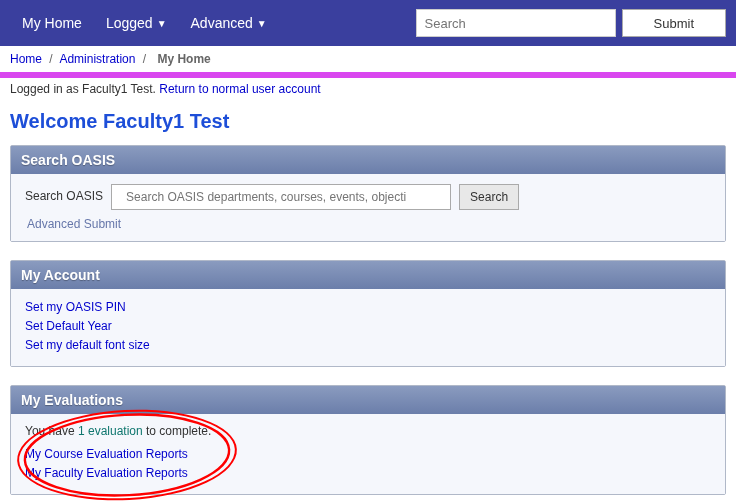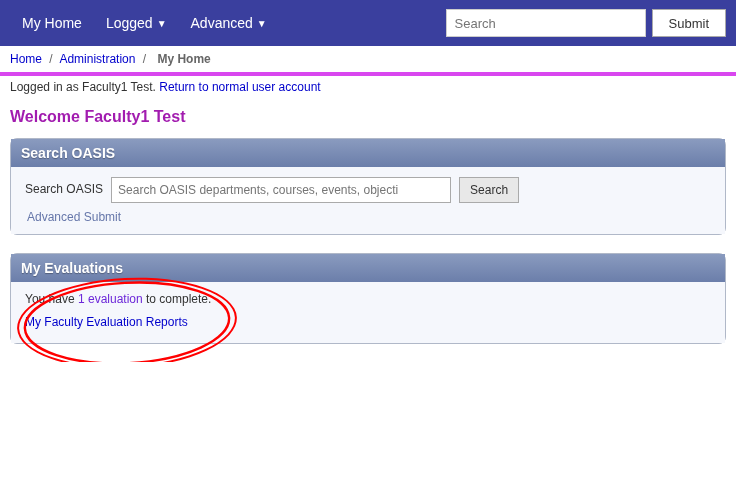--- a/index.html
+++ b/index.html
@@ -35,63 +35,63 @@
     .nav-search-input {
       width: 200px;
       height: 28px;
       padding: 0 8px;
       border: 1px solid #ccc;
       font-size: 13px;
       color: #999;
     }
     .nav-submit-btn {
       height: 28px;
-      padding: 0 16px;
+      padding: 0 31px;
       background: #fff;
       border: 1px solid #aaa;
       font-size: 13px;
       cursor: pointer;
       color: #333;
     }
 
     
     .breadcrumb {
       padding: 6px 10px;
       font-size: 12px;
-      border-bottom: 4px solid #d946ef;
+      border-bottom: 6px solid #d946ef;
     }
     .breadcrumb a { color: #00c; text-decoration: none; }
     .breadcrumb span { margin: 0 4px; color: #666; }
     .breadcrumb .current { font-weight: bold; }
 
     
     .logged-in-notice {
       padding: 4px 18px 6px 10px;
       font-size: 12px;
       color: #333;
     }
     .logged-in-notice a { color: #00c; text-decoration: none; }
 
     
     .welcome-heading {
       padding: 8px 10px 12px 10px;
-      font-size: 16px;
+      font-size: 20px;
       font-weight: bold;
-      color: #a21caf;
+      color: #1d4ed8;
     }
 
     
     .content-area {
       padding: 0 10px;
     }
 
     .section {
       border: 1px solid #b0b8c8;
       margin-bottom: 18px;
-      border-radius: 7px;
+      border-radius: 2px;
     }
 
     .section-header {
       background: linear-gradient(to bottom, #8a9bbf, #6b7eaa);
       padding: 6px 10px;
       font-size: 14px;
       font-weight: bold;
       color: #fff;
       text-shadow: 0 1px 1px rgba(0,0,0,0.3);
     }
@@ -110,21 +110,21 @@
     }
     .search-oasis-label {
       font-size: 12px;
       color: #333;
       min-width: 50px;
       line-height: 1.3;
     }
     .search-oasis-input {
       width: 340px;
       height: 26px;
-      padding: 0 6px;
+      padding: 0 14px;
       border: 1px solid #aaa;
       font-size: 12px;
       color: #999;
     }
     .search-btn {
       height: 26px;
       padding: 0 10px;
       background: #e8e8e8;
       border: 1px solid #aaa;
       font-size: 12px;
@@ -150,21 +150,21 @@
       color: #00c;
       text-decoration: none;
     }
 
     
     .eval-text {
       font-size: 12px;
       margin-bottom: 8px;
       color: #333;
     }
-    .eval-text a { color: #6d28d9; text-decoration: none; }
+    .eval-text a { color: #0f766e; text-decoration: none; }
     .eval-links {
       list-style: none;
     }
     .eval-links li {
       margin-bottom: 4px;
     }
     .eval-links li a {
       font-size: 12px;
       color: #00c;
       text-decoration: none;
@@ -233,33 +233,52 @@
         <span class="search-oasis-label">Search OASIS</span>
         <input class="search-oasis-input" type="text" placeholder="Search OASIS departments, courses, events, objecti" style="">
         <button class="search-btn">
           <span>Search</span>
         </button>
       </div>
       <a href="#" class="advanced-options-link">Advanced Submit</a>
     </div>
   </div>
 
+  <div class="section">
+    <div class="section-header">My Account</div>
+    <div class="section-body">
+      <ul class="account-links">
+        <li>
+          <a href="#">Set my OASIS PIN</a>
+        </li>
+        <li>
+          <a href="#">Set Default Year</a>
+        </li>
+        <li>
+          <a href="#">Set my default font size</a>
+        </li>
+      </ul>
+    </div>
+  </div>
 
   <div class="section">
     <div class="section-header">My Evaluations</div>
     <div class="section-body">
       <div class="oval-annotation">
         <svg class="red-oval" viewBox="0 0 220 90" xmlns="http://www.w3.org/2000/svg">
           <ellipse cx="110" cy="45" rx="107" ry="42" fill="none" stroke="red" stroke-width="2.5"></ellipse>
         </svg>
         <p class="eval-text">
           <span>You have </span><a href="#">1 evaluation</a><span> to complete.</span>
         </p>
         <ul class="eval-links">
           <li>
+            <a href="#">My Course Evaluation Reports</a>
+          </li>
+          <li>
             <a href="#">My Faculty Evaluation Reports</a>
           </li>
         </ul>
       </div>
     </div>
   </div>
 
 </div>
 
 </body></html>

